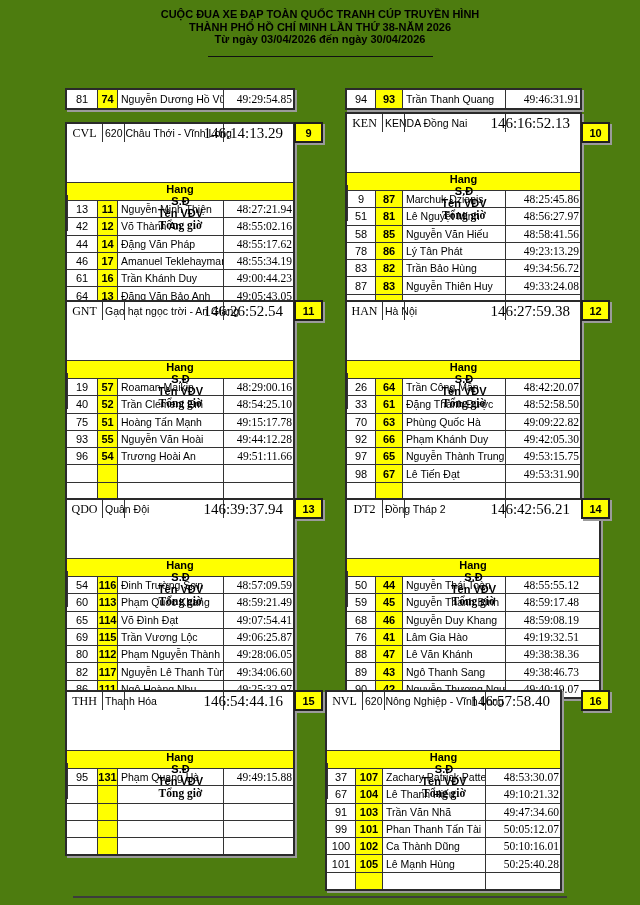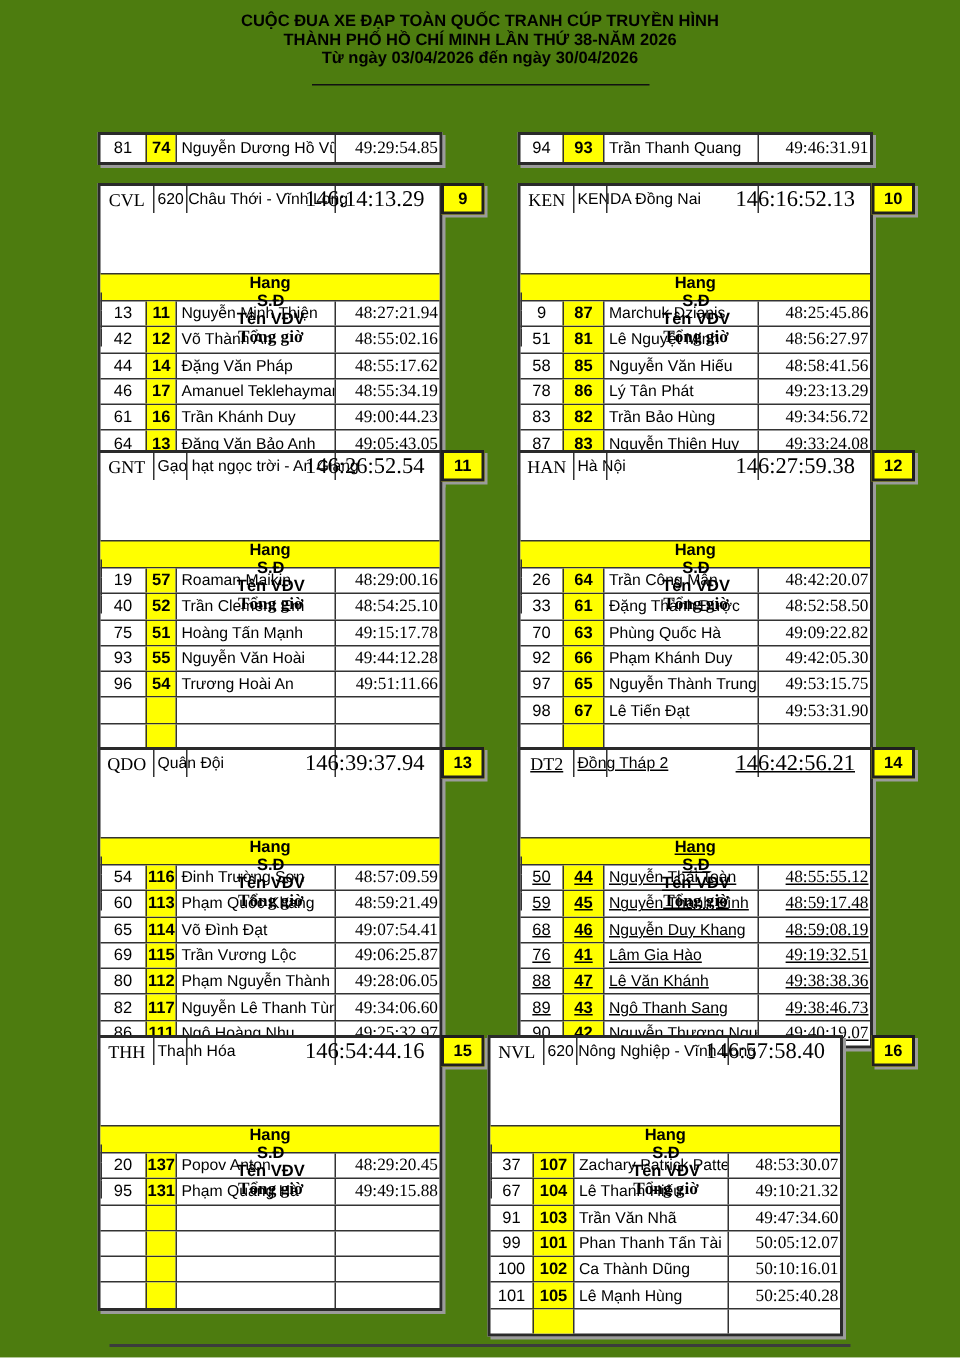--- a/index.html
+++ b/index.html
@@ -140,21 +140,21 @@
           <div class="c rtime">49:05:43.05</div>
         </div>
         <div class="trow data">
           <div class="c hang">66</div>
           <div class="c sd">15</div>
           <div class="c rname">Lê Bùi Công Kha</div>
           <div class="c rtime">49:09:15.31</div>
         </div>
       </div>
 <div class="badge" style="left: 294px; top: 122px;">9</div>
-  <div class="ttable side-right" style="left: 345px; top: 122px; width: 237px;">
+  <div class="ttable side-right" style="left: 345px; top: 112px; width: 237px;">
     <div class="trow team">
       <div class="c code">KEN</div>
       <div class="c tname">KENDA Đồng Nai</div>
       <div class="c spacer"></div>
       <div class="c ttotal">146:16:52.13</div>
     </div>
     <div class="trow head">
       <div class="c hh">Hang</div>
       <div class="c hs">S.Đ</div>
       <div class="c hn">Tên VĐV</div>
@@ -368,21 +368,21 @@
           <div class="c rtime">49:34:06.60</div>
         </div>
         <div class="trow data">
           <div class="c hang">86</div>
           <div class="c sd">111</div>
           <div class="c rname">Ngô Hoàng Nhu</div>
           <div class="c rtime">49:25:32.97</div>
         </div>
       </div>
 <div class="badge" style="left: 294px; top: 498px;">13</div>
-  <div class="ttable side-right" style="left: 345px; top: 498px; width: 237px; text-decoration: underline;">
+  <div class="ttable side-right" style="left: 345px; top: 498px; width: 256px;">
     <div class="trow team">
       <div class="c code">DT2</div>
       <div class="c tname">Đồng Tháp 2</div>
       <div class="c spacer"></div>
       <div class="c ttotal">146:42:56.21</div>
     </div>
     <div class="trow head">
       <div class="c hh">Hang</div>
       <div class="c hs">S.Đ</div>
       <div class="c hn">Tên VĐV</div>
@@ -438,26 +438,20 @@
       <div class="c tname">Thanh Hóa</div>
       <div class="c spacer"></div>
       <div class="c ttotal">146:54:44.16</div>
     </div>
     <div class="trow head">
       <div class="c hh">Hang</div>
       <div class="c hs">S.Đ</div>
       <div class="c hn">Tên VĐV</div>
       <div class="c ht">Tổng giờ</div>
     </div>
-  <div class="trow data">
-          <div class="c hang">20</div>
-          <div class="c sd">137</div>
-          <div class="c rname">Popov Anton</div>
-          <div class="c rtime">48:29:20.45</div>
-        </div>
         <div class="trow data">
           <div class="c hang">95</div>
           <div class="c sd">131</div>
           <div class="c rname">Phạm Quang Hà</div>
           <div class="c rtime">49:49:15.88</div>
         </div>
         <div class="trow data">
           <div class="c hang"></div>
           <div class="c sd"></div>
           <div class="c rname"></div>

